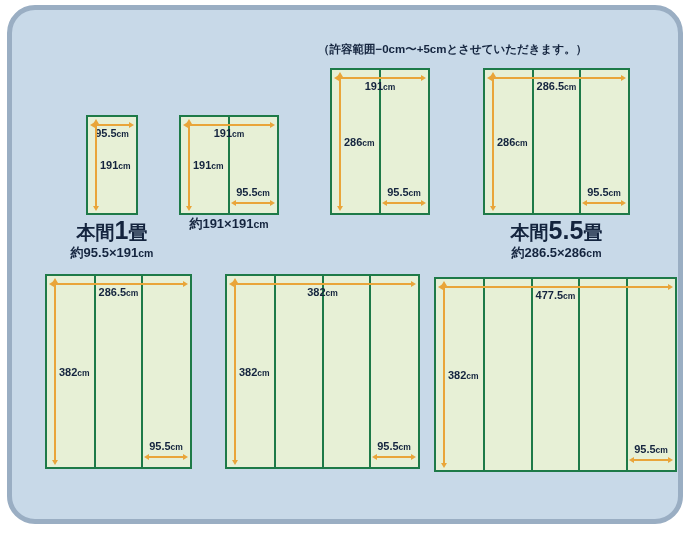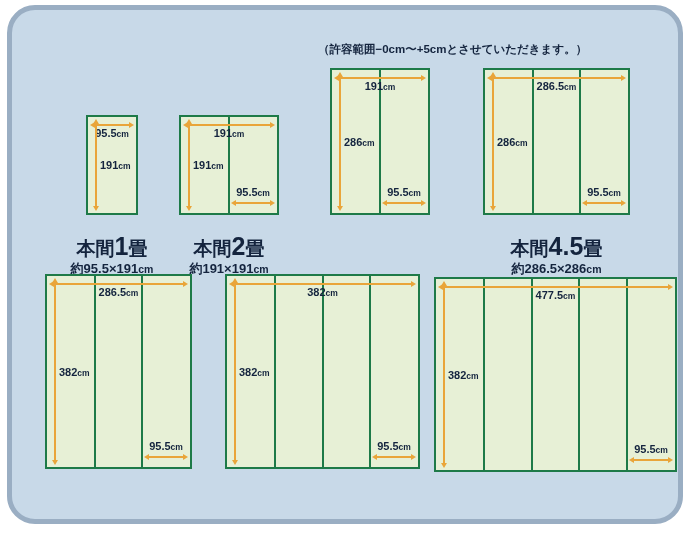--- a/index.html
+++ b/index.html
@@ -62,21 +62,21 @@
   .lbl{
     position:absolute;font-size:11px;font-weight:bold;color:var(--text);
     white-space:nowrap;line-height:1;
   }
   .lbl .unit{font-size:8.5px;}
   .lbl.top-lbl{left:0;right:0;text-align:center;}
   .lbl.left-lbl{top:50%;transform:translateY(-50%);}
   .lbl.panel-lbl{text-align:center;}
   .cap{
     position:absolute;top:calc(100% + 3px);left:50%;transform:translateX(-50%);
-    text-align:center;white-space:nowrap;color:var(--text);margin-top:16px;
+    text-align:center;white-space:nowrap;color:var(--text);
   }
   .cap-main{font-size:19px;font-weight:bold;line-height:1.15;}
   .cap-num{font-size:25px;}
   .cap-size{font-size:13px;font-weight:bold;margin-top:1px;line-height:1.1;}
   .cap-size .unit{font-size:10.5px;}
 </style>
 </head>
 <body>
 
 <div class="page">
@@ -105,21 +105,20 @@
       <div class="lbl top-lbl" style="top: 11px;">191<span class="unit">cm</span></div>
       <div class="dline" style="left: 7px; top: 6px; width: 2px; height: 84px;"></div>
       <div class="ah u" style="left: 5px; top: 2px;"></div>
       <div class="ah d" style="left: 5px; top: 89px;"></div>
       <div class="lbl left-lbl" style="left: 12px;">191<span class="unit">cm</span></div>
       <div class="dline" style="left: 54px; top: 85px; width: 36px; height: 2px;"></div>
       <div class="ah l" style="left: 50px; top: 83px;"></div>
       <div class="ah r" style="left: 89px; top: 83px;"></div>
       <div class="lbl panel-lbl" style="left: 50px; width: 44px; top: 70px;">95.5<span class="unit">cm</span></div>
       <div class="cap">
-        <div class="cap-main"><span>本間</span><span class="cap-num">2</span><span>畳</span></div>
         <div class="cap-size">約191×191<span class="unit">cm</span></div>
       </div>
     </div>
   <div class="diagram" id="dg2" style="width: 96px; height: 143px;">
       <div class="divider" style="left: 47px; height: 143px;"></div>
       <div class="dline" style="left: 6px; top: 7px; width: 84px; height: 2px;"></div>
       <div class="ah l" style="left: 2px; top: 5px;"></div>
       <div class="ah r" style="left: 89px; top: 5px;"></div>
       <div class="lbl top-lbl" style="top: 11px;">191<span class="unit">cm</span></div>
       <div class="dline" style="left: 7px; top: 6px; width: 2px; height: 131px;"></div>
@@ -140,21 +139,21 @@
       <div class="lbl top-lbl" style="top: 11px;">286.5<span class="unit">cm</span></div>
       <div class="dline" style="left: 7px; top: 6px; width: 2px; height: 131px;"></div>
       <div class="ah u" style="left: 5px; top: 2px;"></div>
       <div class="ah d" style="left: 5px; top: 136px;"></div>
       <div class="lbl left-lbl" style="left: 12px;">286<span class="unit">cm</span></div>
       <div class="dline" style="left: 101px; top: 132px; width: 36px; height: 2px;"></div>
       <div class="ah l" style="left: 97px; top: 130px;"></div>
       <div class="ah r" style="left: 136px; top: 130px;"></div>
       <div class="lbl panel-lbl" style="left: 97px; width: 44px; top: 117px;">95.5<span class="unit">cm</span></div>
       <div class="cap">
-        <div class="cap-main"><span>本間</span><span class="cap-num">4.5</span><span>畳</span></div>
+        <div class="cap-main"><span>本間</span><span class="cap-num">5.5</span><span>畳</span></div>
         <div class="cap-size">約286.5×286<span class="unit">cm</span></div>
       </div>
     </div>
   <div class="diagram" id="dg4" style="width: 143px; height: 191px;">
       <div class="divider" style="left: 47px; height: 191px;"></div>
       <div class="divider" style="left: 94px; height: 191px;"></div>
       <div class="dline" style="left: 6px; top: 7px; width: 131px; height: 2px;"></div>
       <div class="ah l" style="left: 2px; top: 5px;"></div>
       <div class="ah r" style="left: 136px; top: 5px;"></div>
       <div class="lbl top-lbl" style="top: 11px;">286.5<span class="unit">cm</span></div>

